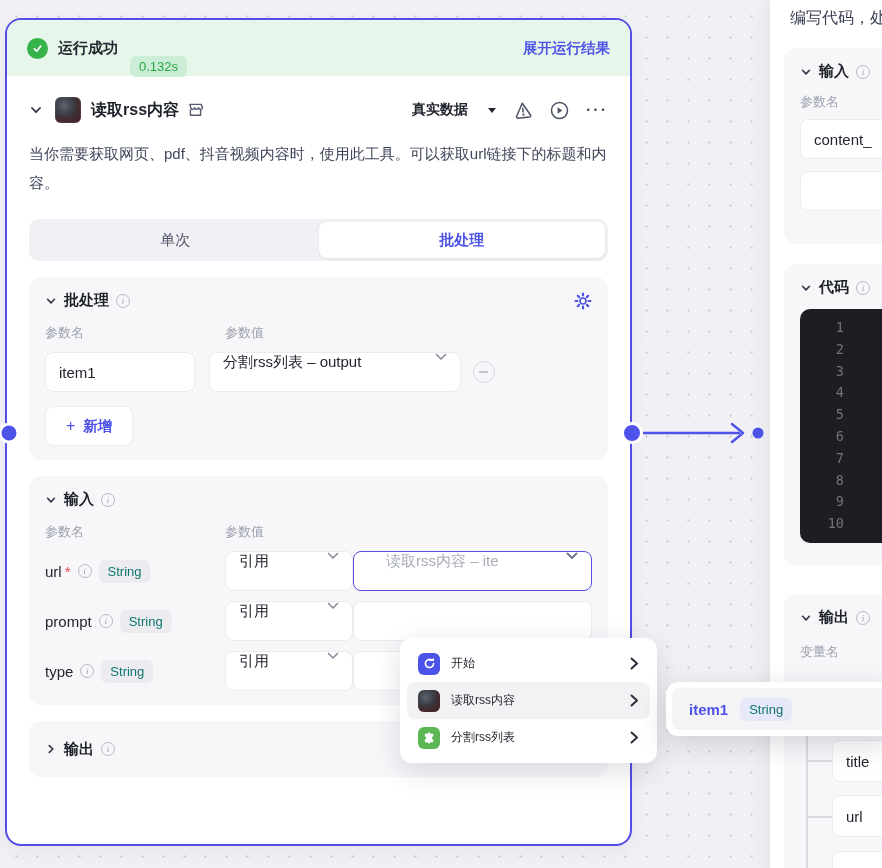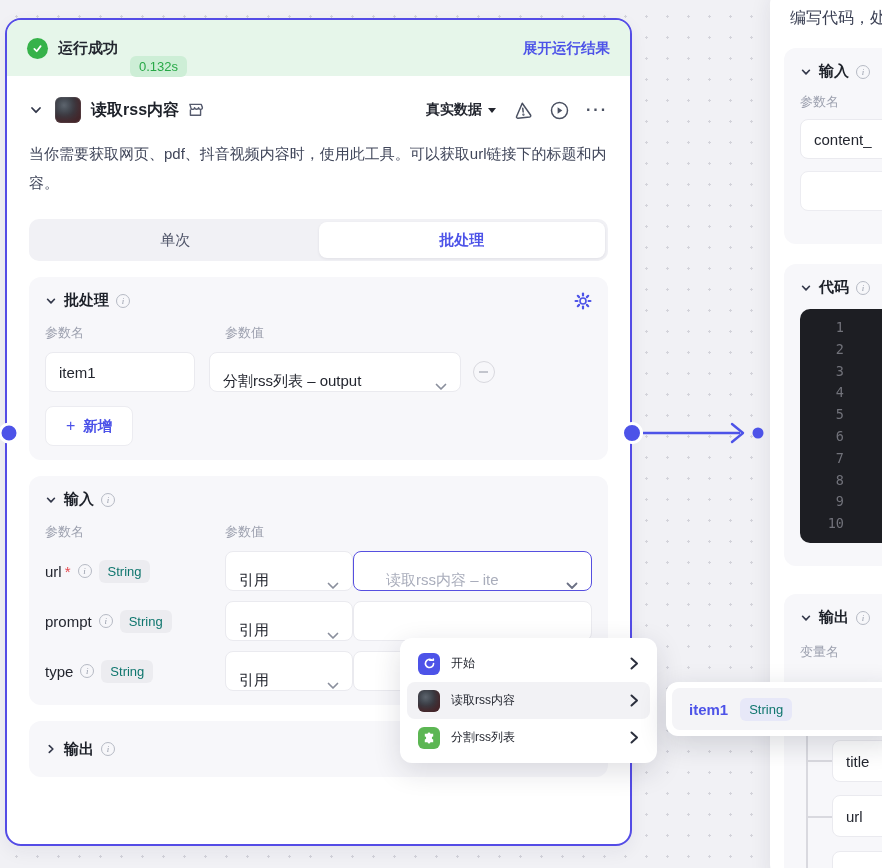--- a/index.html
+++ b/index.html
@@ -26,21 +26,21 @@
   .expand-link { margin-left:auto; color:#4d53e8; font-size:14.5px; font-weight:bold; cursor:pointer; }
 
   .node-header { display:flex; align-items:center; margin:20px 22px 0; height:28px; }
   .chev { display:inline-flex; flex:0 0 auto; }
   .avatar { width:26px; height:26px; border-radius:6px; margin-left:12px;
     background:radial-gradient(circle at 35% 32%, #5d646d 0%, #343a42 45%, #1c1f26 90%);
     box-shadow:inset 0 0 0 1px rgba(255,255,255,.08), inset -4px -5px 8px rgba(120,40,40,.45); }
   .node-title { margin-left:10px; font-size:16px; font-weight:bold; color:#1d2129; }
   .store-icon { margin-left:8px; display:inline-flex; }
   .hdr-right { margin-left:auto; display:flex; align-items:center; gap:17px; }
-  .mode { display:flex; align-items:center; gap:6px; font-size:14px; font-weight:bold; color:#23262f; cursor:pointer; }
+  .mode { display:flex; align-items:center; gap:20px; font-size:14px; font-weight:bold; color:#23262f; cursor:pointer; }
   .tri-down { width:0; height:0; border-left:4.5px solid transparent; border-right:4.5px solid transparent;
     border-top:5.5px solid #23262f; }
   .dots { font-size:16px; font-weight:bold; color:#4b5162; letter-spacing:2px; cursor:pointer; }
 
   .node-desc { margin:15px 22px 0; font-size:15px; line-height:29px; color:#40465a; }
 
   .tabs { margin:22px 22px 0; height:42px; background:#f1f1f5; border-radius:10px;
     padding:3px; display:flex;font-family:Liberation Serif, serif; }
   .tab { flex:1; display:flex; align-items:center; justify-content:center;
     font-size:15px; color:#4f5468; font-weight:500; cursor:pointer; }
@@ -55,21 +55,21 @@
     font-family:"Liberation Serif","DejaVu Serif",serif; flex:0 0 auto; }
   .gear { margin-left:auto; cursor:pointer; display:inline-flex; }
 
   .col-labels { display:flex; margin-top:14px; font-size:13px; color:#9ca0ae; }
   .col-name { width:180px; }
 
   .row { display:flex; align-items:center; margin-top:10px; }
   .inp { height:40px; background:#fff; border:1px solid #eaeaef; border-radius:8px;
     display:flex; align-items:center; padding:0 13px; font-size:15px; color:#23262f; }
   .sel { height:40px; background:#fff; border:1px solid #eaeaef; border-radius:8px;
-    display:flex; align-items:flex-end; justify-content:space-between; padding:0 13px;
+    display:flex; align-items:flex-start; justify-content:space-between; padding:0 13px;
     font-size:15px; color:#23262f; cursor:pointer; }
   .minus { width:22px; height:22px; border:1.5px solid #d9d9df; border-radius:50%;
     margin-left:12px; position:relative; flex:0 0 auto; cursor:pointer; }
   .minus::before { content:""; position:absolute; left:5px; top:9px; width:9px; height:1.6px;
     background:#c3c5cd; }
   .add-btn { margin-top:14px; display:inline-flex; align-items:center; gap:8px; height:40px;
     padding:0 20px; background:#fff; border:1px solid #ececf1; border-radius:8px;
     color:#4d53e8; font-size:14.5px; font-weight:bold; cursor:pointer; }
   .add-plus { font-size:16px; font-weight:normal; }
 

